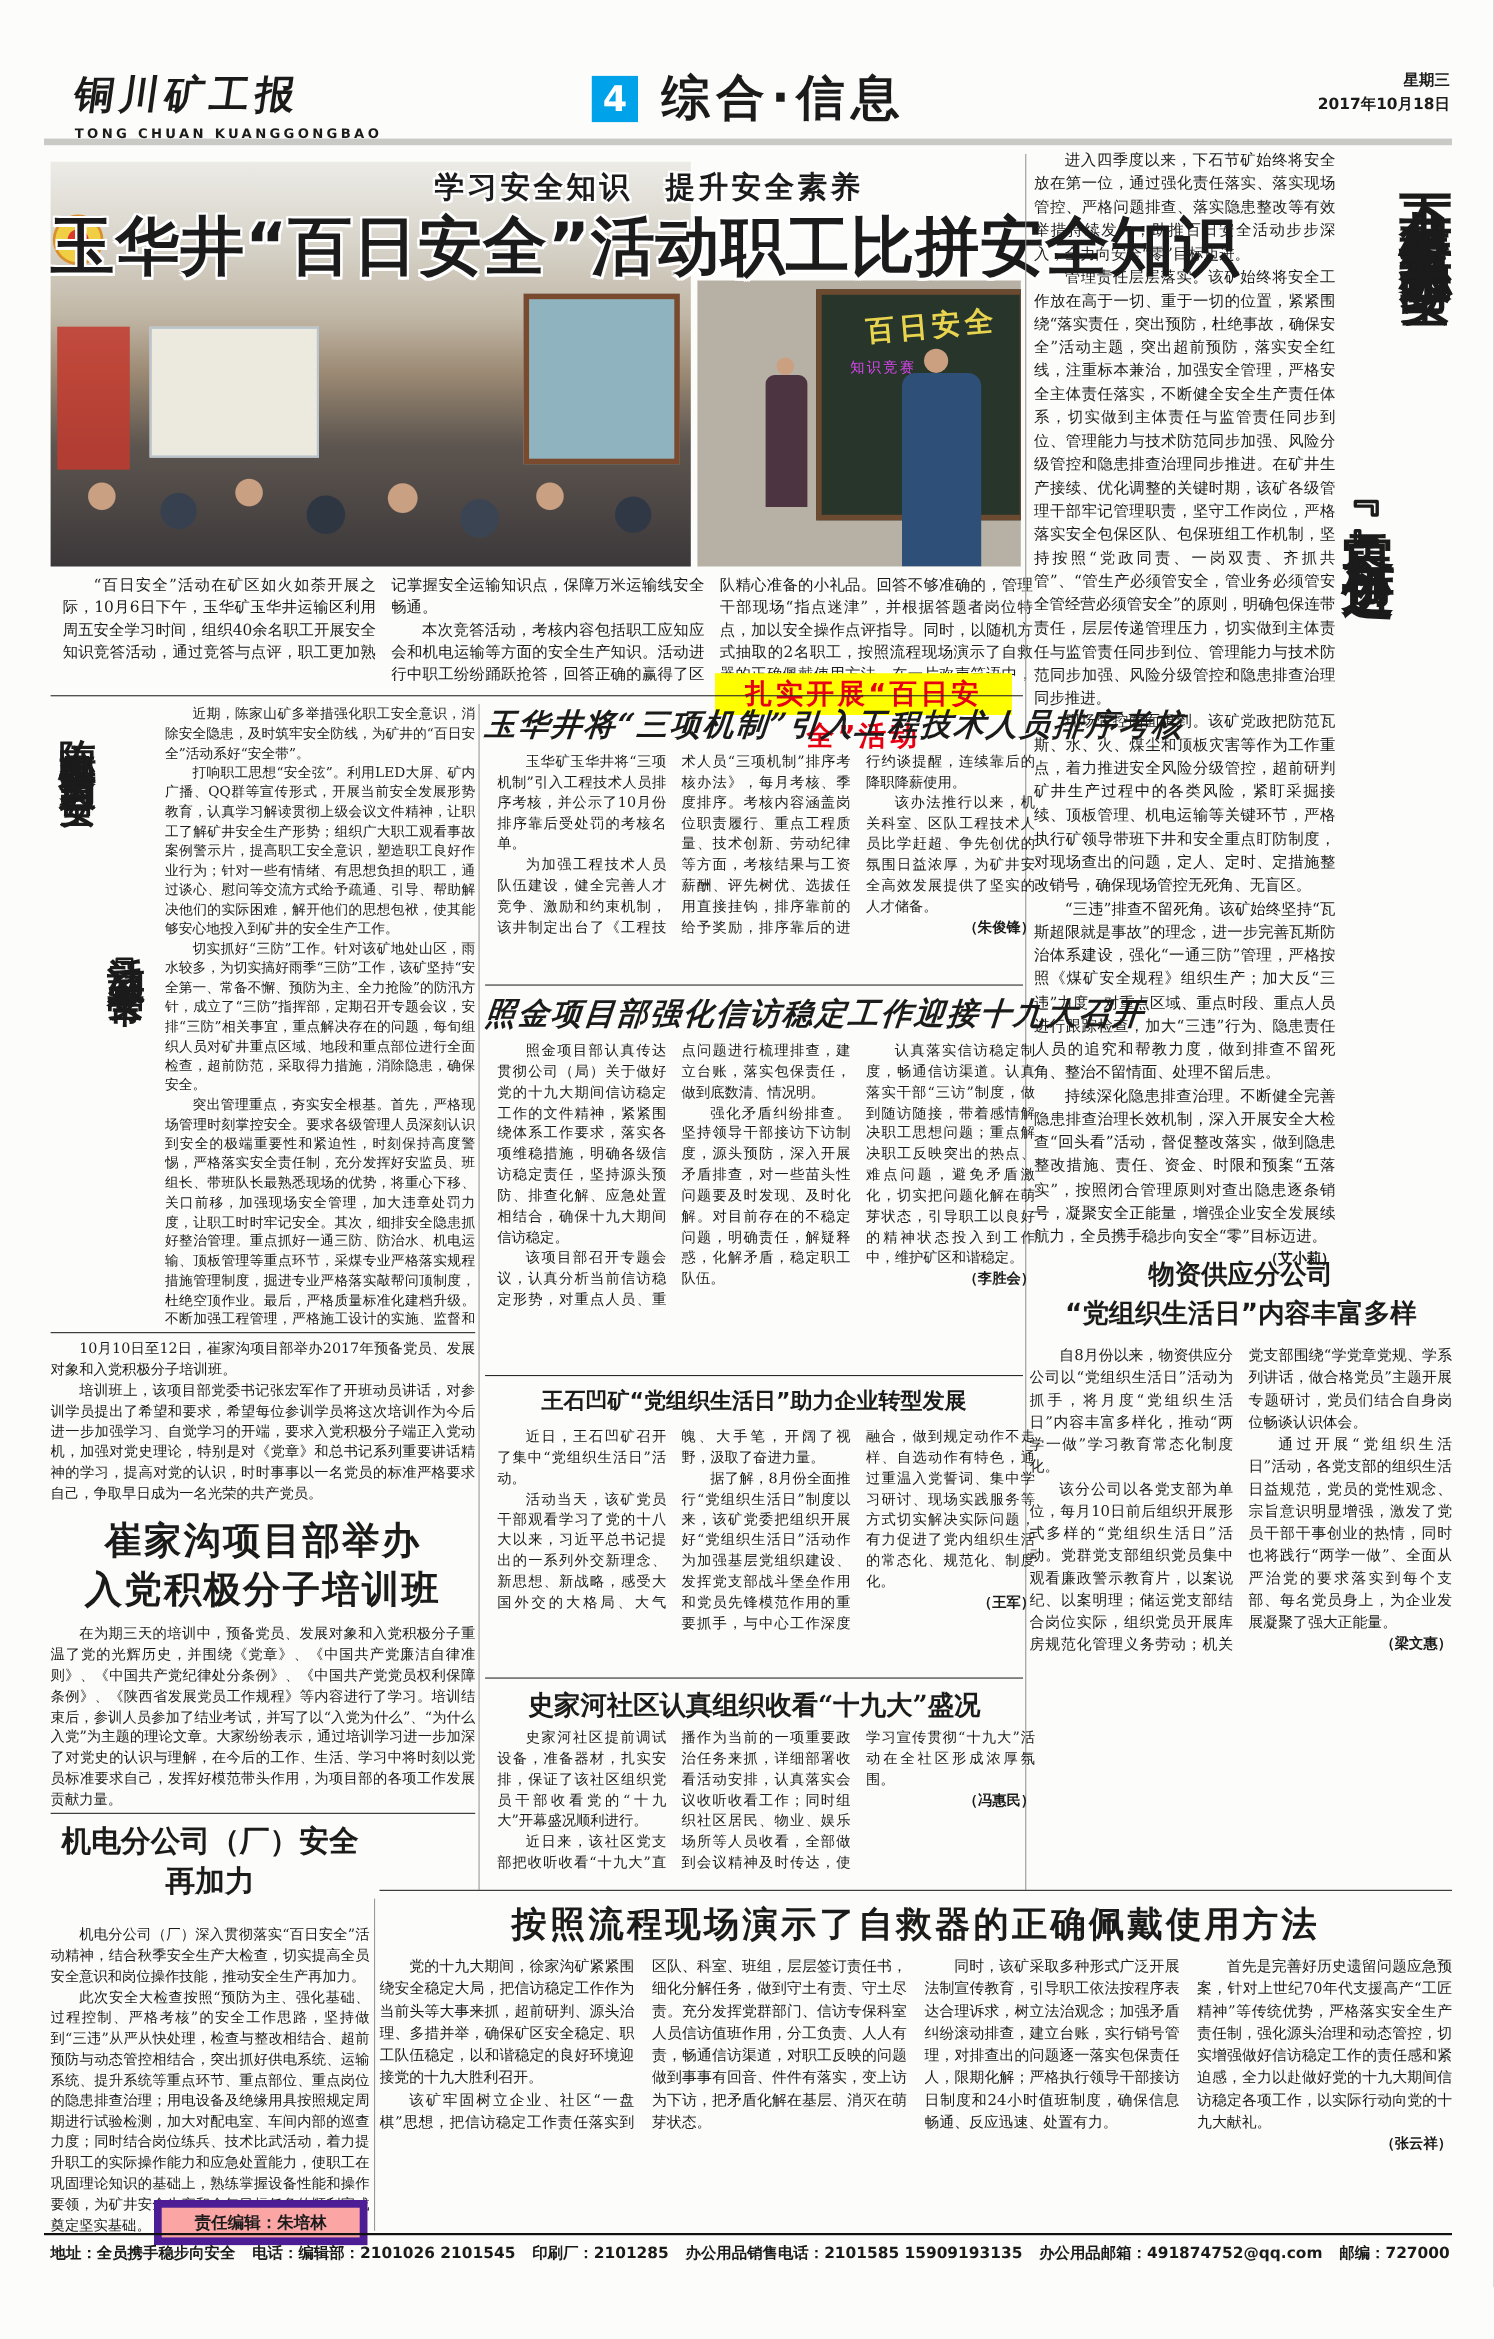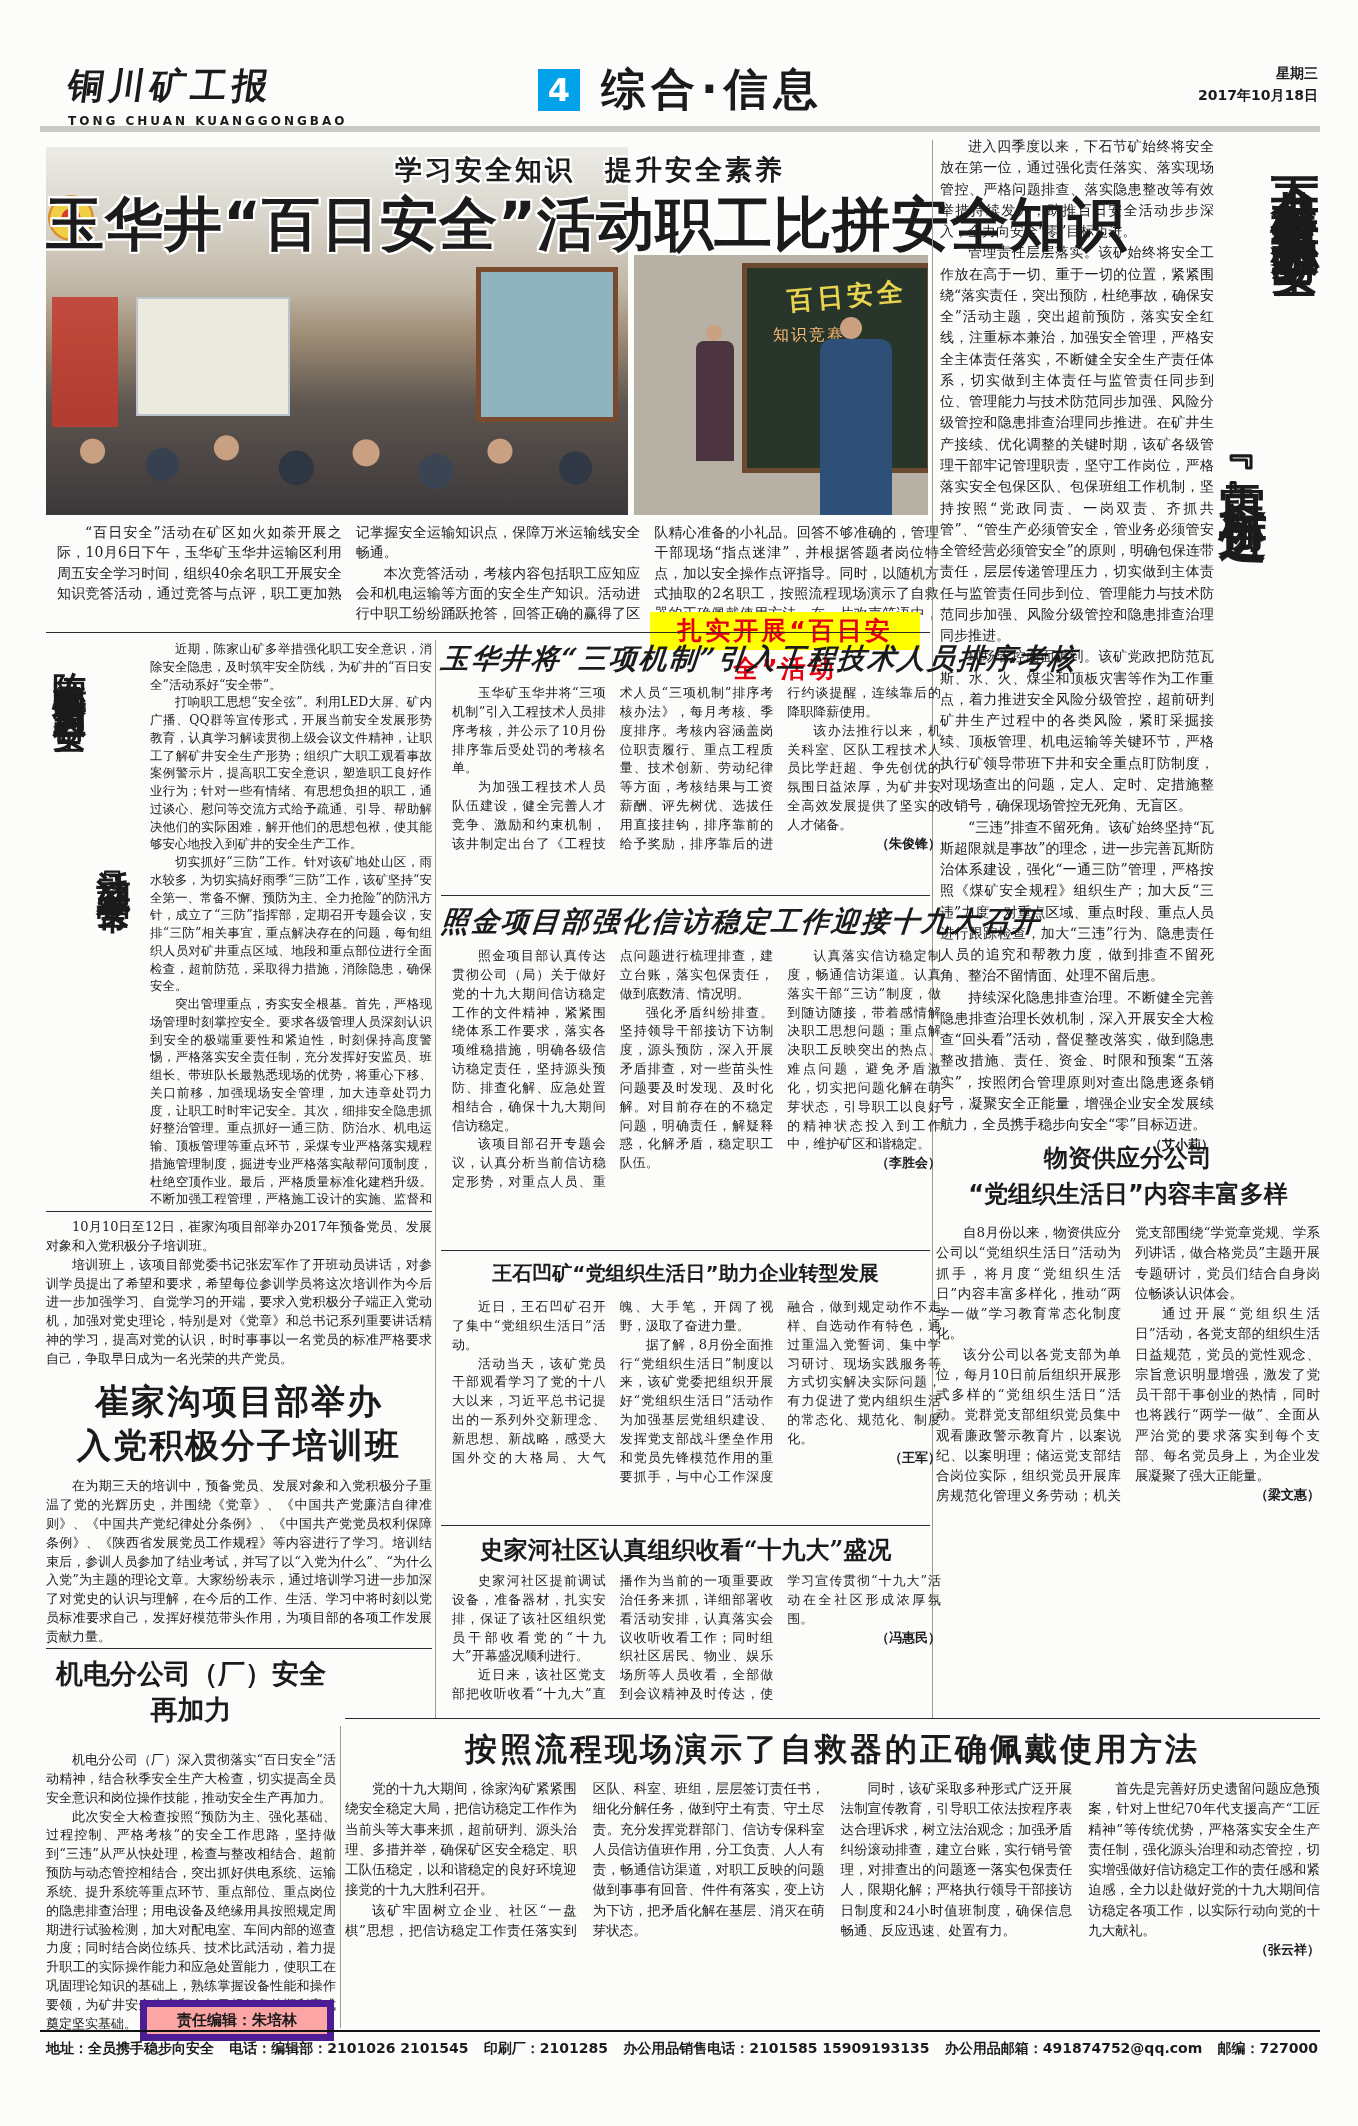--- a/index.html
+++ b/index.html
@@ -59,21 +59,21 @@
       radial-gradient(circle at 8% 62%,#c9a081 0 12px,transparent 13px),
       radial-gradient(circle at 20% 70%,#37404e 0 16px,transparent 17px),
       radial-gradient(circle at 31% 60%,#c9a081 0 12px,transparent 13px),
       radial-gradient(circle at 43% 72%,#2e3642 0 17px,transparent 18px),
       radial-gradient(circle at 55% 63%,#c9a081 0 13px,transparent 14px),
       radial-gradient(circle at 67% 74%,#3a4452 0 17px,transparent 18px),
       radial-gradient(circle at 78% 62%,#c9a081 0 12px,transparent 13px),
       radial-gradient(circle at 91% 72%,#303845 0 16px,transparent 17px);}
   .board{background:#27352b;border:5px solid #6b4a2f;}
   .chalk1{color:#e8d44f;font-size:26px;font-weight:bold;transform:rotate(-5deg);letter-spacing:4px;}
-  .chalk2{color:#fdba74;font-size:16px;letter-spacing:2px;}
+  .chalk2{color:#d946ef;font-size:13px;letter-spacing:2px;}
   .chalk3{color:#cfd8c0;font-size:13px;letter-spacing:2px;transform:rotate(-8deg);}
 </style>
 </head>
 <body>
 
 <div class="page">
 
   <div class="abs" style="left:68px;top:62px;">
     <div class="masthead-cn">铜川矿工报</div>
     <div class="masthead-en">TONG CHUAN KUANGGONGBAO</div>

